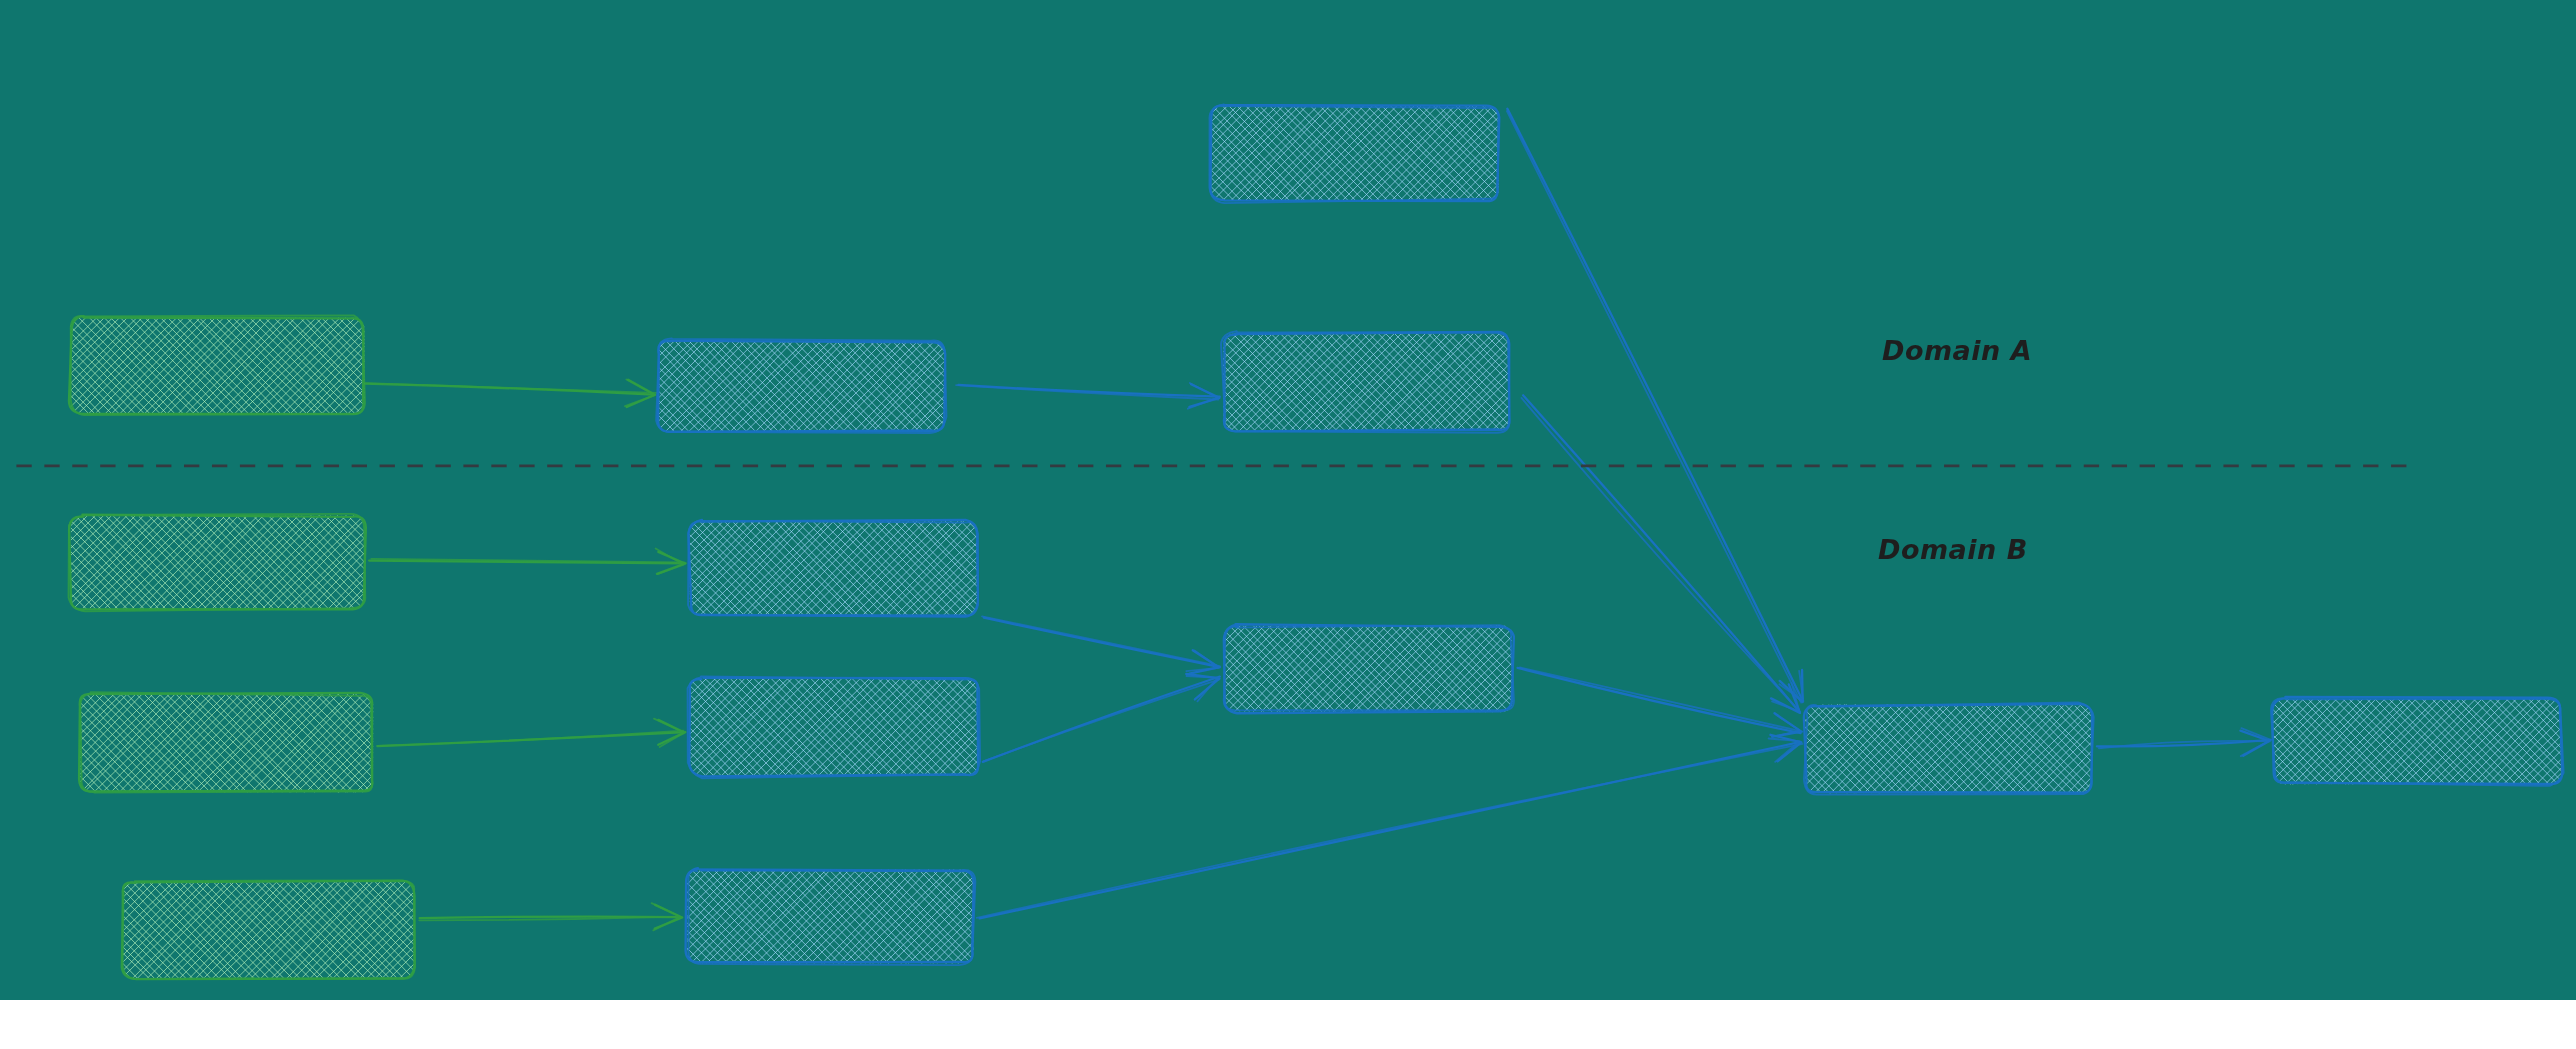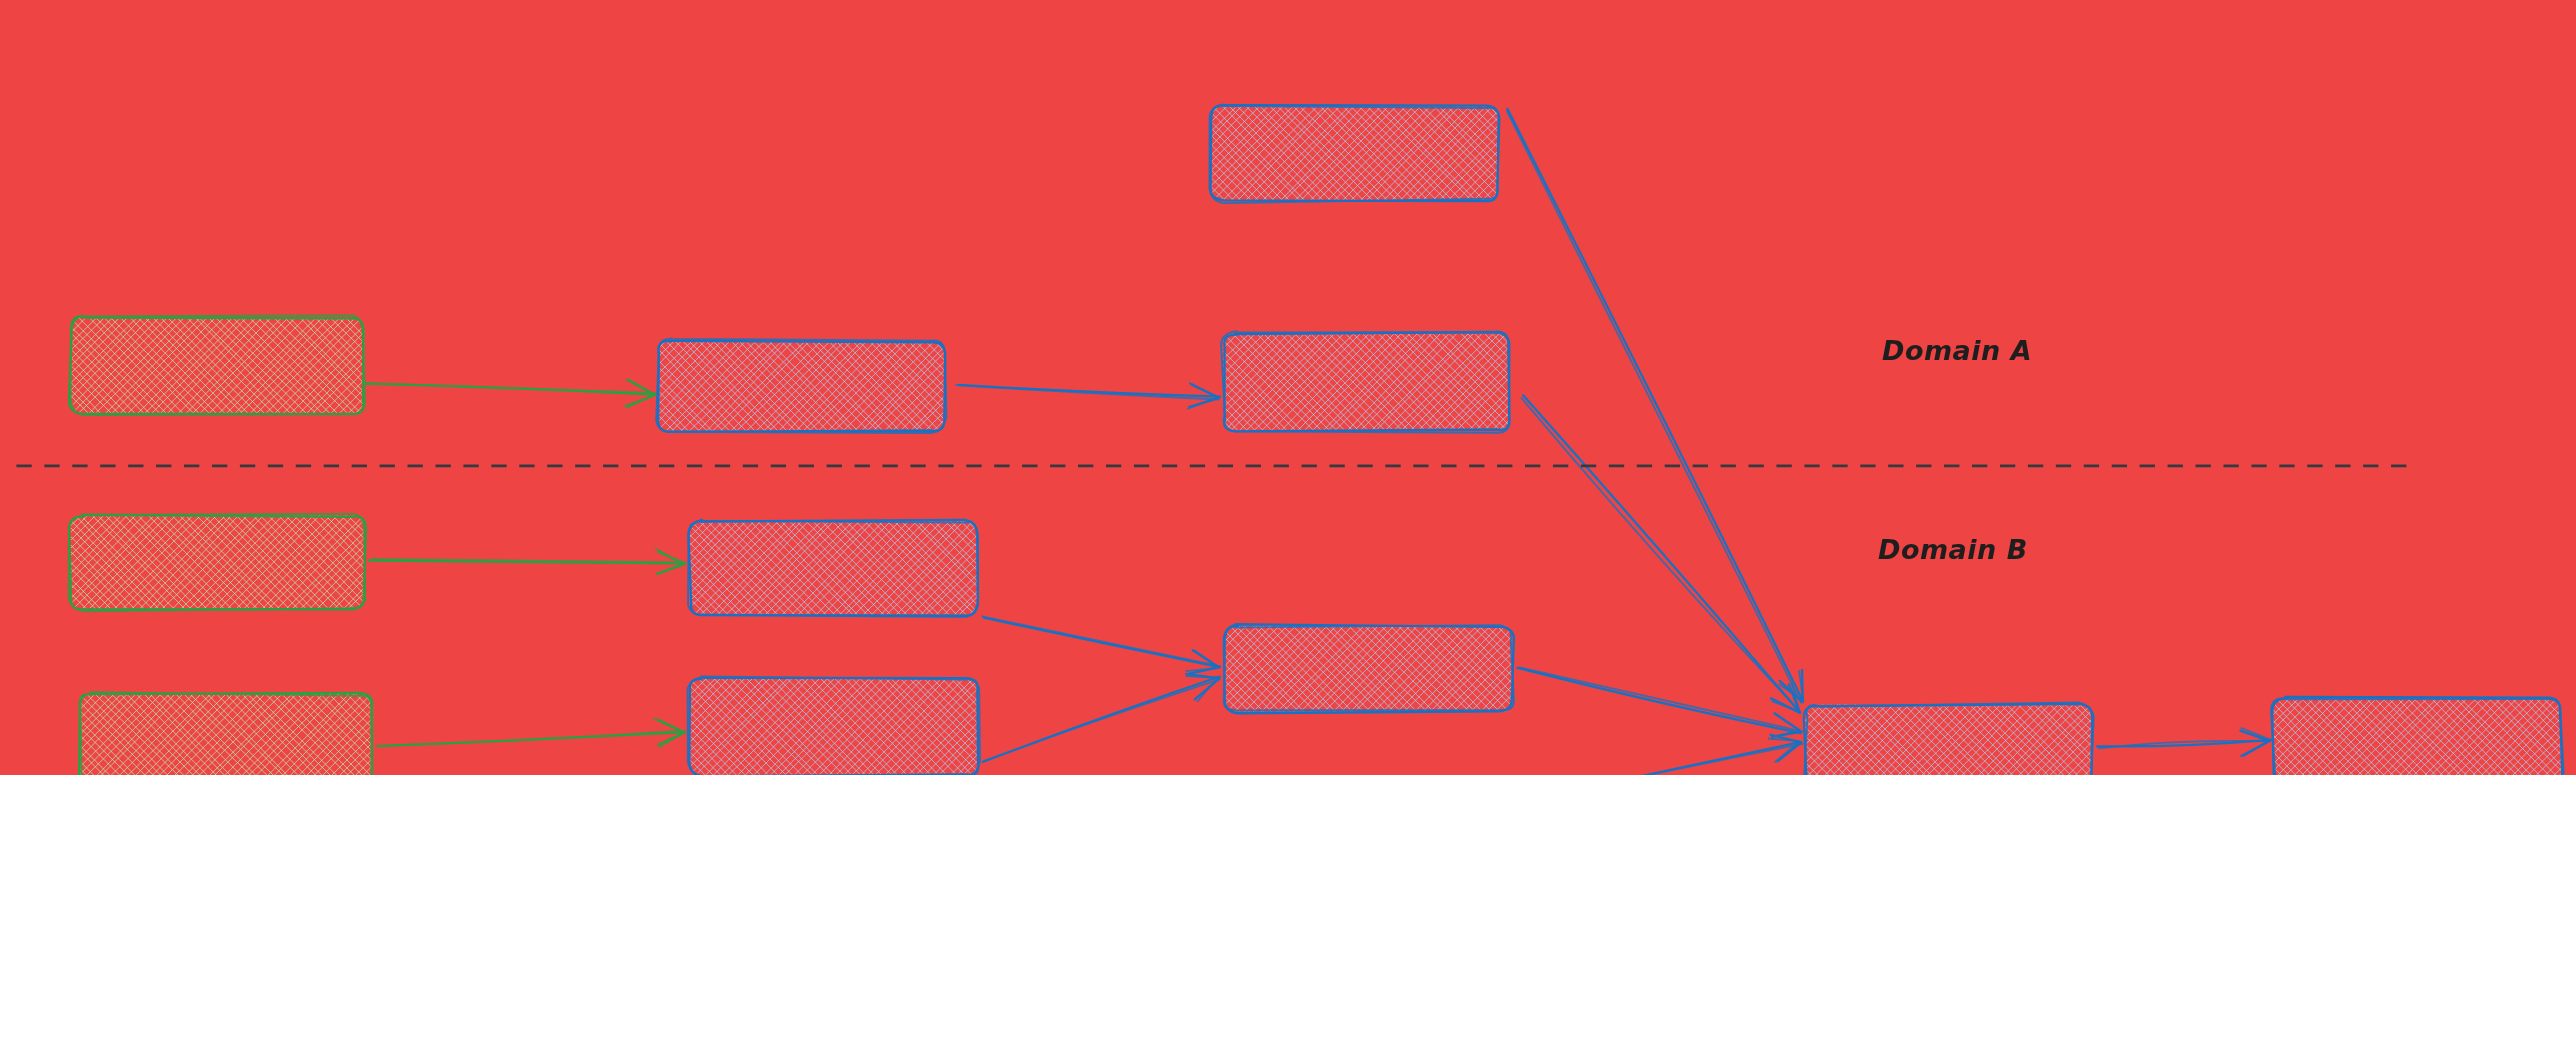--- a/index.html
+++ b/index.html
@@ -6,22 +6,22 @@
     margin: 0;
     padding: 0;
     background: #ffffff;
   }
   body {
     font-family: "DejaVu Sans", sans-serif;
   }
   #canvas {
     position: relative;
     width: 2576px;
-    height: 775px;
-    background: #ef4444;
+    height: 1000px;
+    background: #0f766e;
     overflow: hidden;
   }
   #scene {
     position: absolute;
     inset: 0;
     width: 2576px;
     height: 1049px;
     display: block;
   }
   .domain-label {

